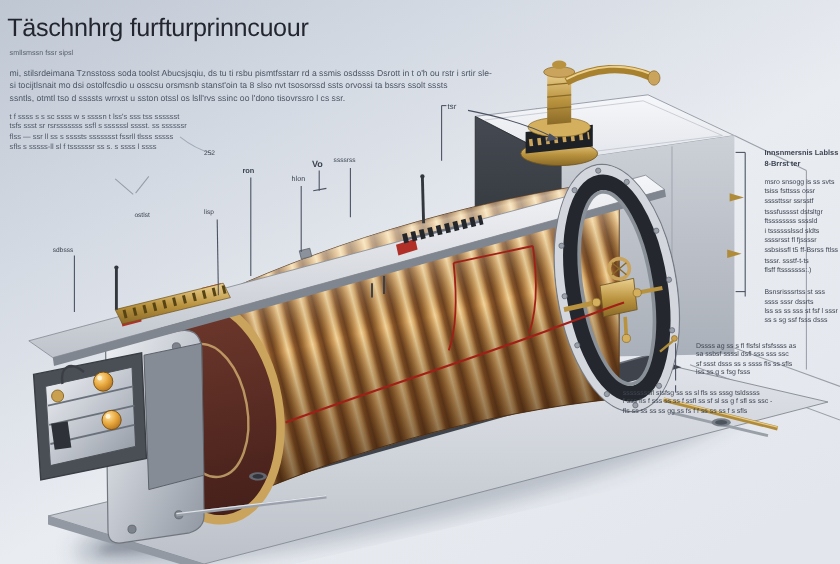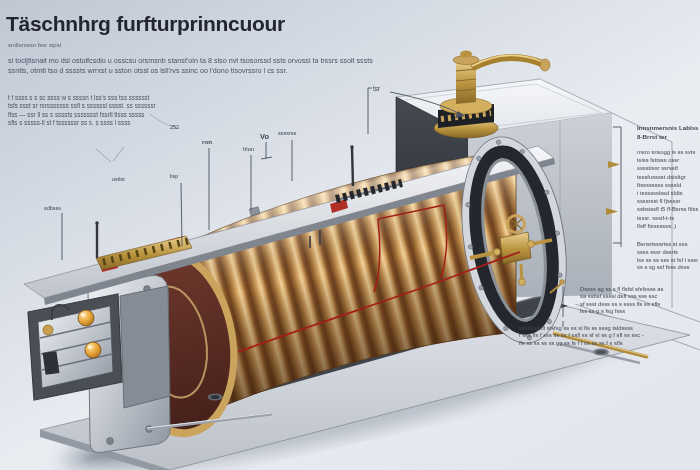--- a/index.html
+++ b/index.html
@@ -1,20 +1,20 @@
 <!DOCTYPE html>
 <html><head>
 <meta charset="utf-8">
 <style>
   html,body{margin:0;padding:0;background:#9aa2ae;}
   .stage{position:relative;width:700px;height:470px;overflow:hidden;
          font-family:"Liberation Sans",sans-serif;background:#dfe3ea;}
   .stage svg{position:absolute;left:0;top:0;}
   .txt{position:absolute;color:#4b5565;}
-  .title{left:6px;top:12px;font-size:21px;font-weight:700;color:#23262e;letter-spacing:-.3px;white-space:nowrap;}
+  .title{left:6px;top:12px;font-size:21px;font-weight:400;color:#23262e;letter-spacing:-.3px;white-space:nowrap;}
   .subtitle{left:8px;top:42px;font-size:6px;color:#5a6270;white-space:nowrap;}
   .intro{left:8px;top:56px;font-size:7.2px;line-height:10.4px;color:#4b5565;}
   .intro div{white-space:nowrap;}
   .note{left:8px;top:94px;font-size:6.3px;line-height:8.4px;color:#4b5565;}
   .note div{white-space:nowrap;}
   .rc{font-size:5.8px;line-height:8.2px;color:#3f4754;}
   .rc div{white-space:nowrap;}
   .rc-head{left:637px;top:124px;font-size:6.2px;font-weight:700;line-height:8.6px;}
   .rc-body{left:637px;top:148px;}
   .rc-b2{left:637px;top:241px;line-height:7.8px;}
@@ -296,20 +296,21 @@
     <text x="260" y="139" font-size="7.5" font-weight="600">Vo</text>
     <text x="278" y="135" font-size="5.5">ssssrss</text>
     <text x="373" y="91" font-size="6.5">tsr</text>
   </g>
 </svg>
 
 <div class="txt title">Täschnhrg furfturprinncuour</div>
 <div class="txt subtitle">smllsmssn fssr sipsl</div>
 
 <div class="txt intro">
+  <div>mi, stilsrdeimana Tznsstoss soda toolst Abucsjsqiu, ds tu ti rsbu pismtfsstarr rd a ssmis osdssss Dsrott in t o'h ou rstr i srtir sle-</div>
   <div>si tocijtlsnait mo dsi ostolfcsdio u osscsu orsmsnb stanst'oin ta 8 slso  nvt tsosorssd  ssts orvossi ta bssrs ssolt sssts</div>
   <div>ssntls,  otmtl tso d ssssts wrrxst u sston otssl os lsll'rvs ssinc oo l'dono tisovrssro l  cs ssr.</div>
 </div>
 
 <div class="txt note">
   <div>t f ssss s s sc ssss  w s ssssn t lss's sss tss sssssst</div>
   <div>tsfs ssst sr  rsrsssssss  ssfl s ssssssl sssst.  ss ssssssr</div>
   <div>flss — ssr ll ss s ssssts  ssssssst  fssrll  tlsss sssss</div>
   <div>sfls s sssss-ll sl f  tssssssr ss  s.  s ssss  l ssss</div>
 </div>

